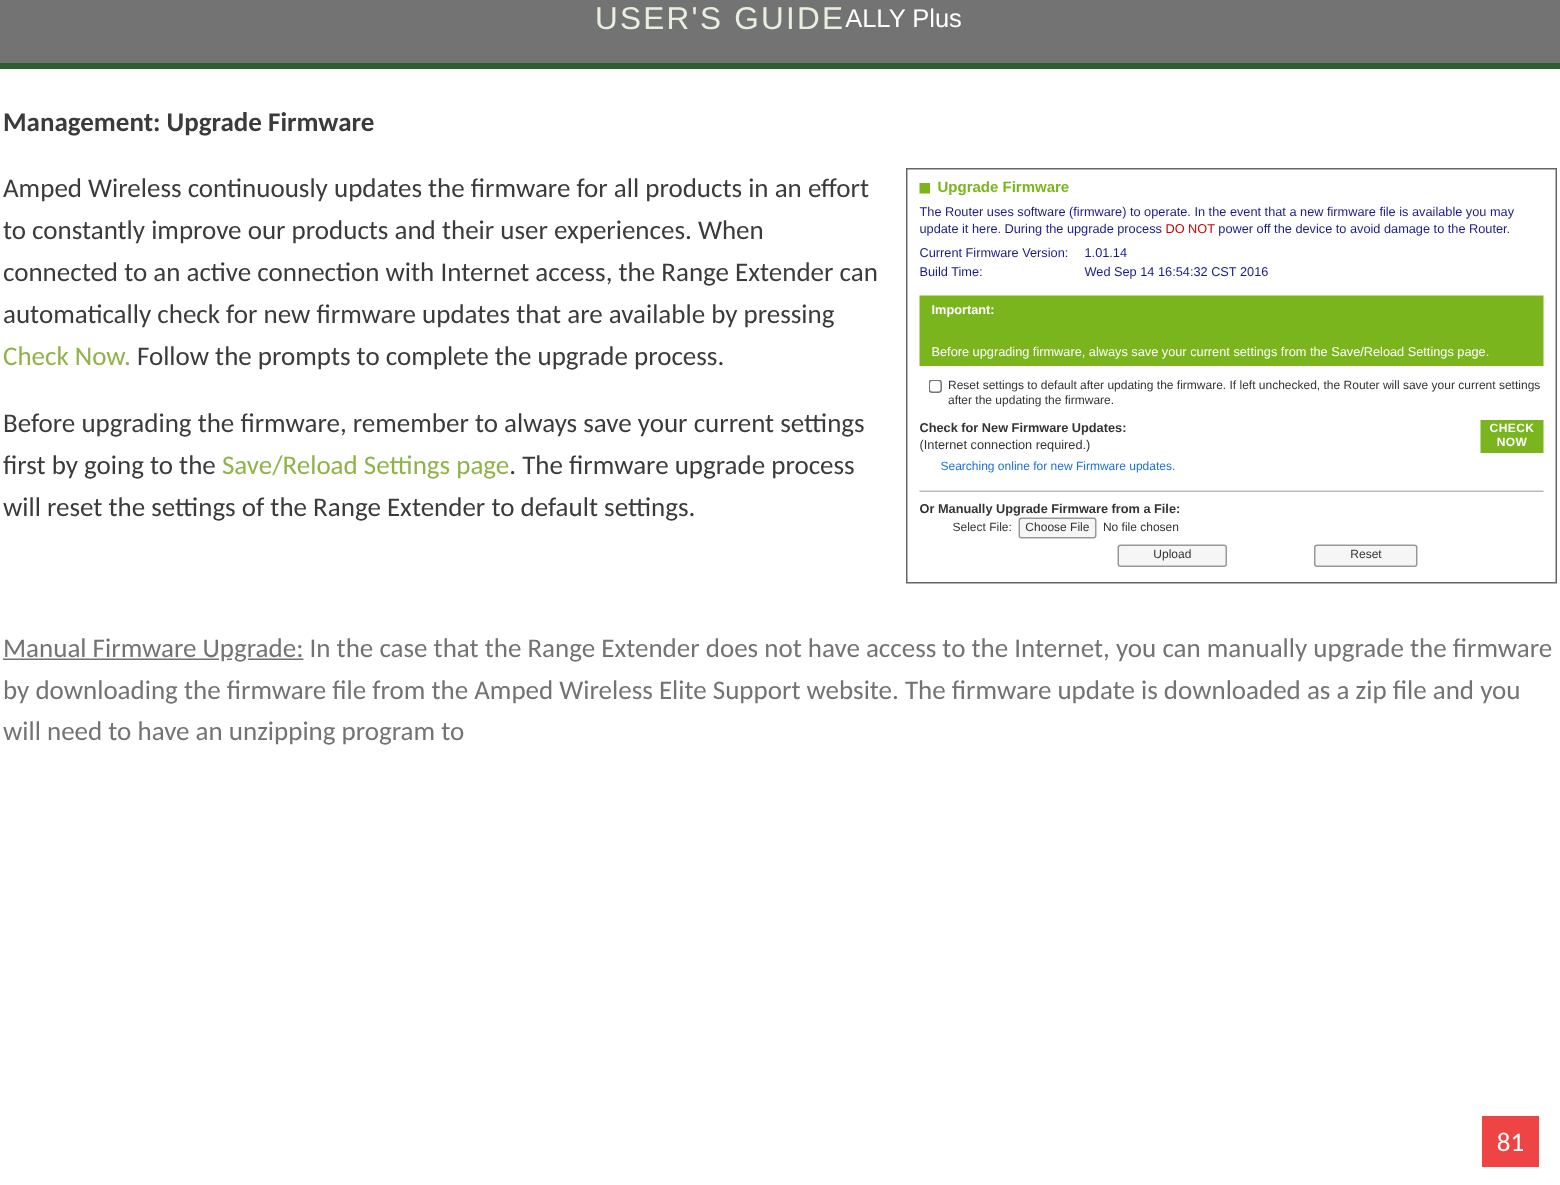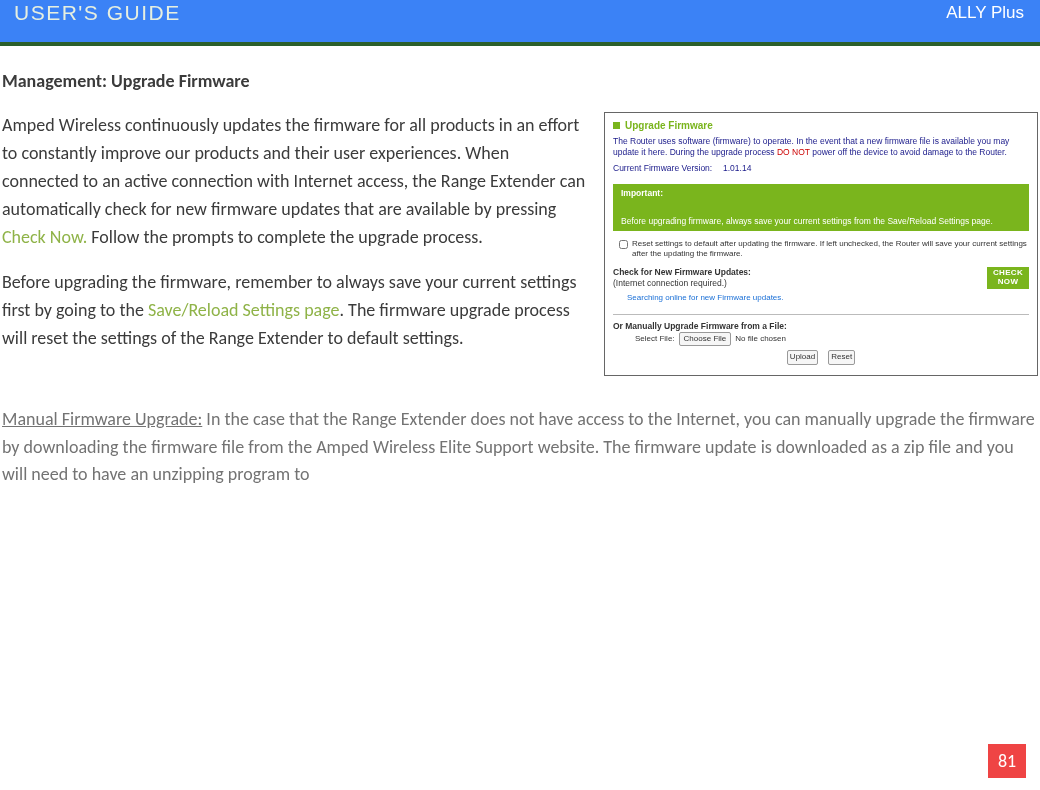--- a/index.html
+++ b/index.html
@@ -7,25 +7,25 @@
     width: 1040px;
     height: 790px;
     font-family: Calibri, Arial, sans-serif;
     background: #ffffff;
     color: #3b3b3b;
     position: relative;
     overflow: hidden;
   }
   .header {
     height: 46px;
-    background: #3b82f6;
+    background: #737373;
     border-bottom: 4px solid #2b5f2b;
     display: flex;
     align-items: center;
-    justify-content: space-between;
+    justify-content: center;
     padding: 0 16px 16px 14px;
     color: #dbe9d2;
   }
   .header-left {
     font-family: Arial, sans-serif;
     font-size: 21px;
     letter-spacing: 1.5px;
     font-weight: 300;
     color: #e6efe0;
   }
@@ -82,21 +82,21 @@
   .ss-checknew-left .b { font-weight:bold; }
   .ss-btn-check { background:#7ab51d; color:#fff; font-weight:bold; font-size:8px; padding:2px 6px; text-align:center; line-height:1.1; letter-spacing:0.3px; }
   .ss-searching { color:#1a6fd6; font-size:8px; margin:4px 0 10px 14px; }
   .ss-hr { border:none; border-top:1px solid #bbb; margin:6px 0; }
   .ss-manual-t { font-weight:bold; font-size:8.5px; }
   .ss-manual-d { font-size:8px; margin-bottom:4px; }
   .ss-manual-d .u { text-decoration:underline; }
   .ss-file-row { display:flex; align-items:center; gap:4px; font-size:8px; margin-left:22px; }
   .ss-file-btn { border:1px solid #999; background:#f6f6f6; border-radius:2px; padding:1px 4px; font-size:8px; }
   .ss-btnrow { display:flex; gap:10px; justify-content:center; margin-top:4px; }
-  .ss-btnrow .b { border:1px solid #999; background:#f6f6f6; border-radius:2px; padding:1px 2px; font-size:8px; }
+  .ss-btnrow .b { border:1px solid #999; background:#f6f6f6; border-radius:2px; padding:1px 23px; font-size:8px;margin-left:48px; }
 
   .manual-para {
     padding: 30px 2px 0 2px;
     font-size: 18px;
     line-height: 1.55;
     color: #737373;
   }
   .manual-para .u { text-decoration: underline; }
 
   .page-num {
@@ -139,20 +139,24 @@
         <span class="ss-sq"></span>
         <span class="ss-title">Upgrade Firmware</span>
       </div>
       <div class="ss-desc">
         <span>The Router uses software (firmware) to operate. In the event that a new firmware file is available you may update it here. During the upgrade process </span><span class="red">DO NOT</span><span> power off the device to avoid damage to the Router.</span>
       </div>
       <div class="ss-kv">
         <span class="k">Current Firmware Version:</span>
         <span>1.01.14</span>
       </div>
+      <div class="ss-kv">
+        <span class="k">Build Time:</span>
+        <span>Wed Sep 14 16:54:32 CST 2016</span>
+      </div>
       <div class="ss-imp">
         <span class="t">Important:</span>
         <span>Before upgrading firmware, always save your current settings from the Save/Reload Settings page.</span>
       </div>
       <div class="ss-check-row">
         <input type="checkbox" style="">
         <span>Reset settings to default after updating the firmware. If left unchecked, the Router will save your current settings after the updating the firmware.</span>
       </div>
       <div class="ss-checknew">
         <div class="ss-checknew-left">

